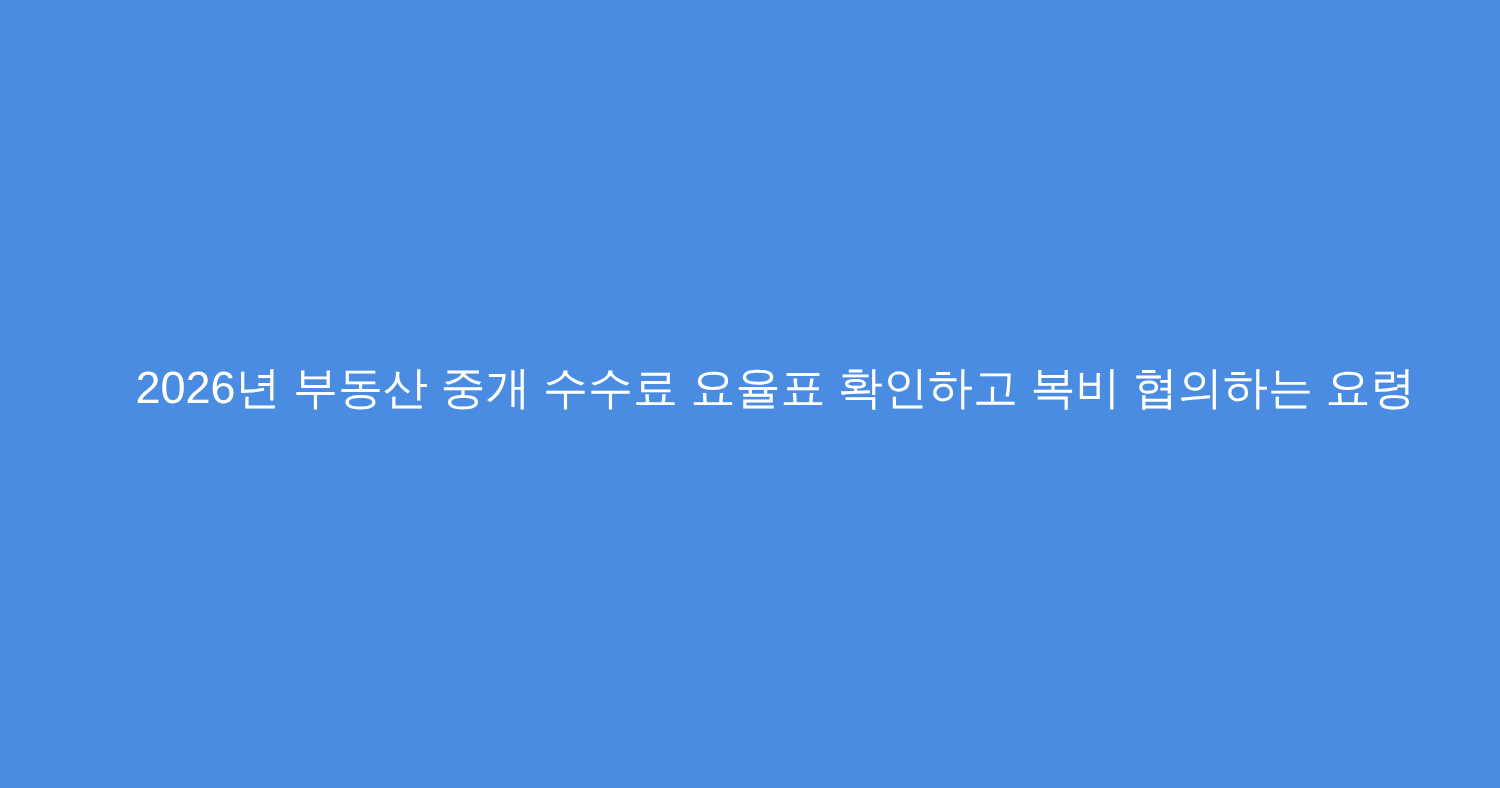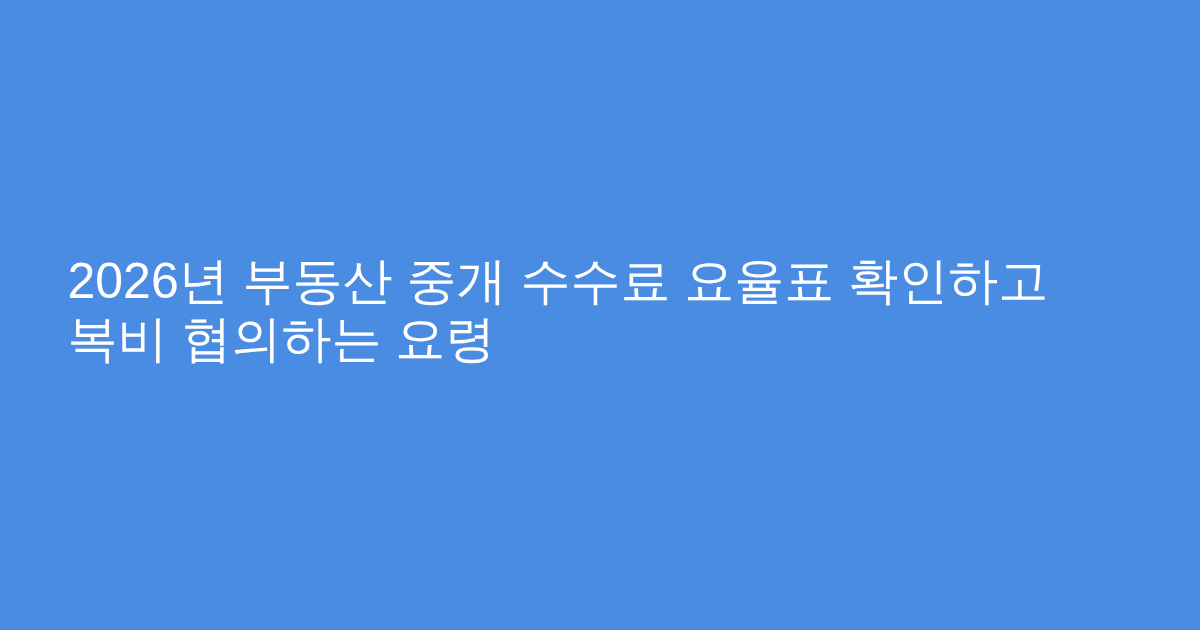--- a/index.html
+++ b/index.html
@@ -30,27 +30,27 @@
     width: 1065px;
     margin-top: -10px;
     text-align: center;
   }
 
   #card-title {
     margin: 0;
     padding: 0;
     color: #FFFFFF;
     font-family: "Liberation Sans", "DejaVu Sans", sans-serif;
-    font-size: 50px;
+    font-size: 36px;
     font-weight: 400;
     line-height: 58px;
     letter-spacing: 0px;
     word-break: keep-all;
     white-space: normal;
-    text-align: left;
+    text-align: right;
   }
 </style>
 </head>
 <body>
 
 <div id="og-card" style="background: rgb(74, 140, 226);">
 
   <div id="title-block">
 
     <h1 id="card-title" style="color: rgb(255, 255, 255);">2026년 부동산 중개 수수료 요율표 확인하고 복비 협의하는 요령</h1>

